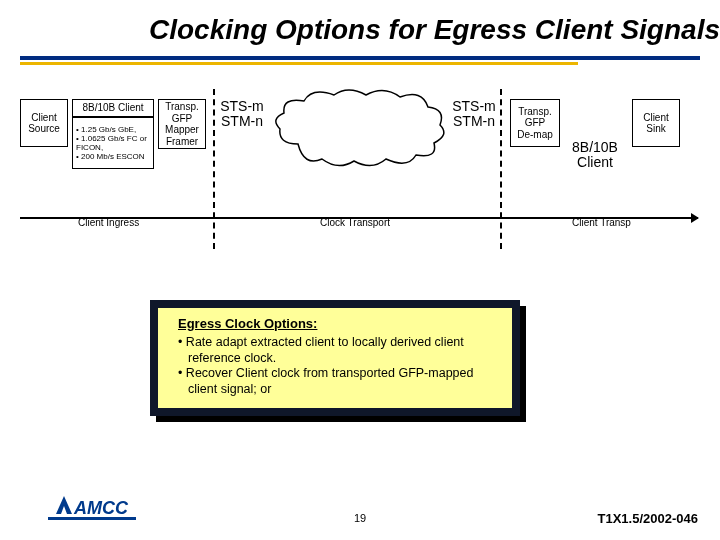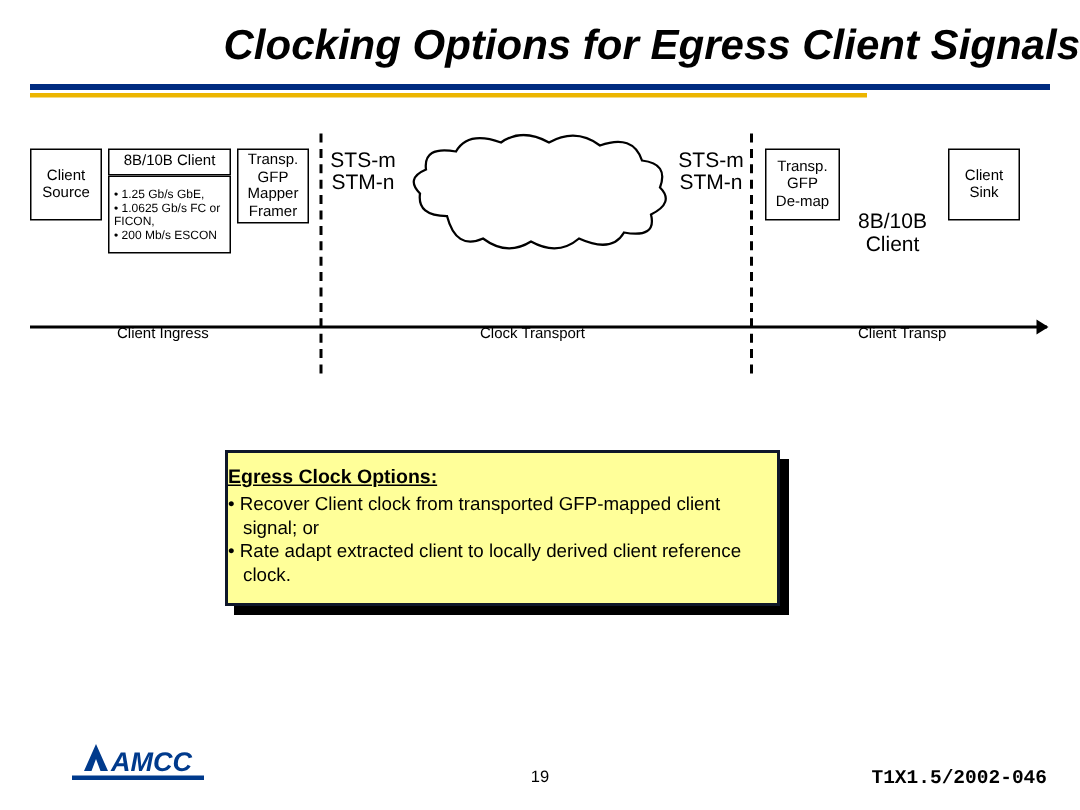--- a/index.html
+++ b/index.html
@@ -14,26 +14,26 @@
   .lbl { position: absolute; font-size: 14px; text-align: center; line-height: 1.1; }
   .dash { position: absolute; border-left: 2px dashed #000; top: 0; height: 160px; }
   .cloud { position: absolute; }
   .cloud svg { display: block; }
   .cloudTxt { position: absolute; font-size: 10px; text-align: center; width: 100px; }
   .arrow { position: absolute; height: 2px; background: #000; }
   .arrow::after { content: ""; position: absolute; right: -1px; top: -4px; border-left: 8px solid #000; border-top: 5px solid transparent; border-bottom: 5px solid transparent; }
   .stagelbl { position: absolute; top: 128px; font-size: 10px; }
   .options { position: absolute; left: 150px; top: 300px; width: 370px; }
   .options .shadow { position: absolute; left: 6px; top: 6px; width: 100%; height: 100%; background: #000; }
-  .options .panel { position: relative; background: #ffff99; border: 2px solid #0f172a; padding: 8px 0 10px; }
+  .options .panel { position: relative; background: #ffff99; border: 8px solid #0f172a; padding: 8px 20px 10px; }
   .options .hdr { font-size: 13px; font-weight: bold; text-decoration: underline; margin-bottom: 4px; }
   .options ul { list-style: none; font-size: 12.5px; line-height: 1.25; }
   .options li { padding-left: 10px; text-indent: -10px; }
   .pagenum { position: absolute; left: 0; right: 0; bottom: 16px; text-align: center; font-size: 11px; }
-  .docid { position: absolute; right: 22px; bottom: 14px; font-size: 13px; font-weight: bold; font-family: Liberation Mono, monospace; }
+  .docid { position: absolute; right: 22px; bottom: 14px; font-size: 13px; font-weight: bold; }
   .logo { position: absolute; left: 48px; bottom: 18px; }
   .logo svg { display: block; }
 </style>
 </head>
 <body>
 
 <div class="title">Clocking Options for Egress Client Signals</div>
 <div class="rule">
   <div class="r1"></div>
     <div class="r2"></div>
@@ -84,22 +84,22 @@
   <div class="stagelbl" style="left:58px;">Client Ingress</div>
   <div class="stagelbl" style="left:300px;">Clock Transport</div>
   <div class="stagelbl" style="left:552px;">Client Transp</div>
 </div>
 
 <div class="options">
   <div class="shadow"></div>
   <div class="panel">
     <div class="hdr">Egress Clock Options:</div>
     <ul>
+      <li>• Rate adapt extracted client to locally derived client reference clock.</li>
       <li>• Recover Client clock from transported GFP-mapped client signal; or</li>
-      <li>• Rate adapt extracted client to locally derived client reference clock.</li>
     </ul>
   </div>
 </div>
 
 <div class="logo">
   <svg width="90" height="30" viewBox="0 0 90 30">
     <path d="M8,22 L16,4 L24,22 L19,22 L16,14 L13,22 Z" fill="#003a8c"></path>
     <text x="26" y="22" font-family="Arial" font-size="18" font-weight="900" font-style="italic" fill="#003a8c">AMCC</text>
     <rect x="0" y="25" width="88" height="3" fill="#003a8c"></rect>
   </svg>

